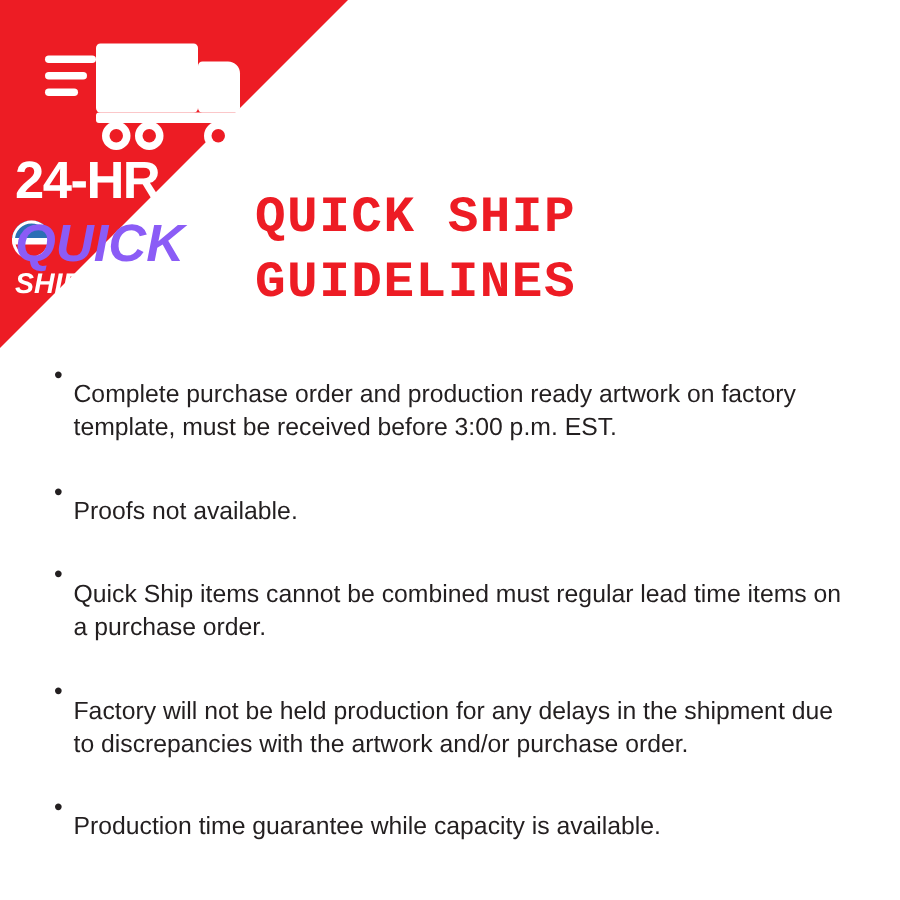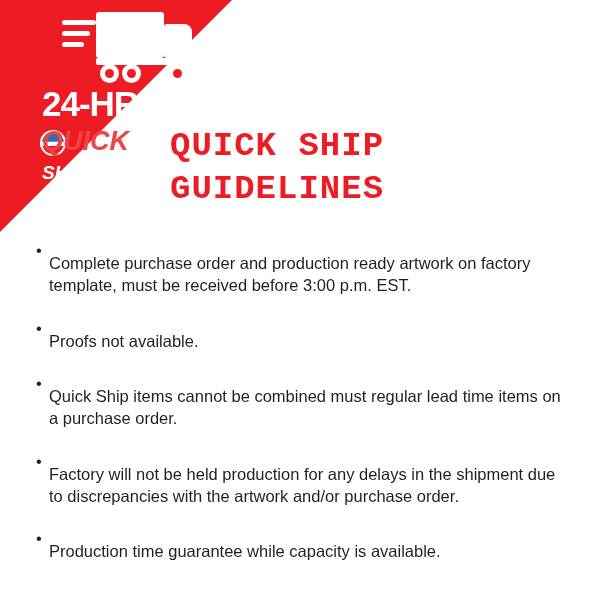--- a/index.html
+++ b/index.html
@@ -28,24 +28,23 @@
     top: 0;
     width: 0;
     height: 0;
     border-top: 232px solid #ed1c24;
     border-right: 232px solid transparent;
   }
 
   .badge {
     position: absolute;
     left: 0;
-    top: 0;
+    top: 17px;
     width: 200px;
     height: 215px;
-    margin-left: 32px;
   }
 
   
   .truck {
     position: absolute;
     left: 30px;
     top: 10px;
     width: 130px;
     height: 75px;
   }
@@ -121,24 +120,24 @@
     font-size: 35px;
     font-weight: bold;
     color: #ffffff;
     letter-spacing: -1px;
     font-family: "Liberation Sans", sans-serif;
   }
   .badge-quick {
     position: absolute;
     left: 10px;
     top: 126px;
-    font-size: 27px;
+    font-size: 35px;
     font-weight: bold;
     font-style: italic;
-    color: #ef4444;
+    color: #8b5cf6;
     letter-spacing: 0px;
   }
   .badge-globe {
     position: absolute;
     left: 8px;
     top: 130px;
     width: 26px;
     height: 26px;
     border-radius: 50%;
     background: #ffffff;

